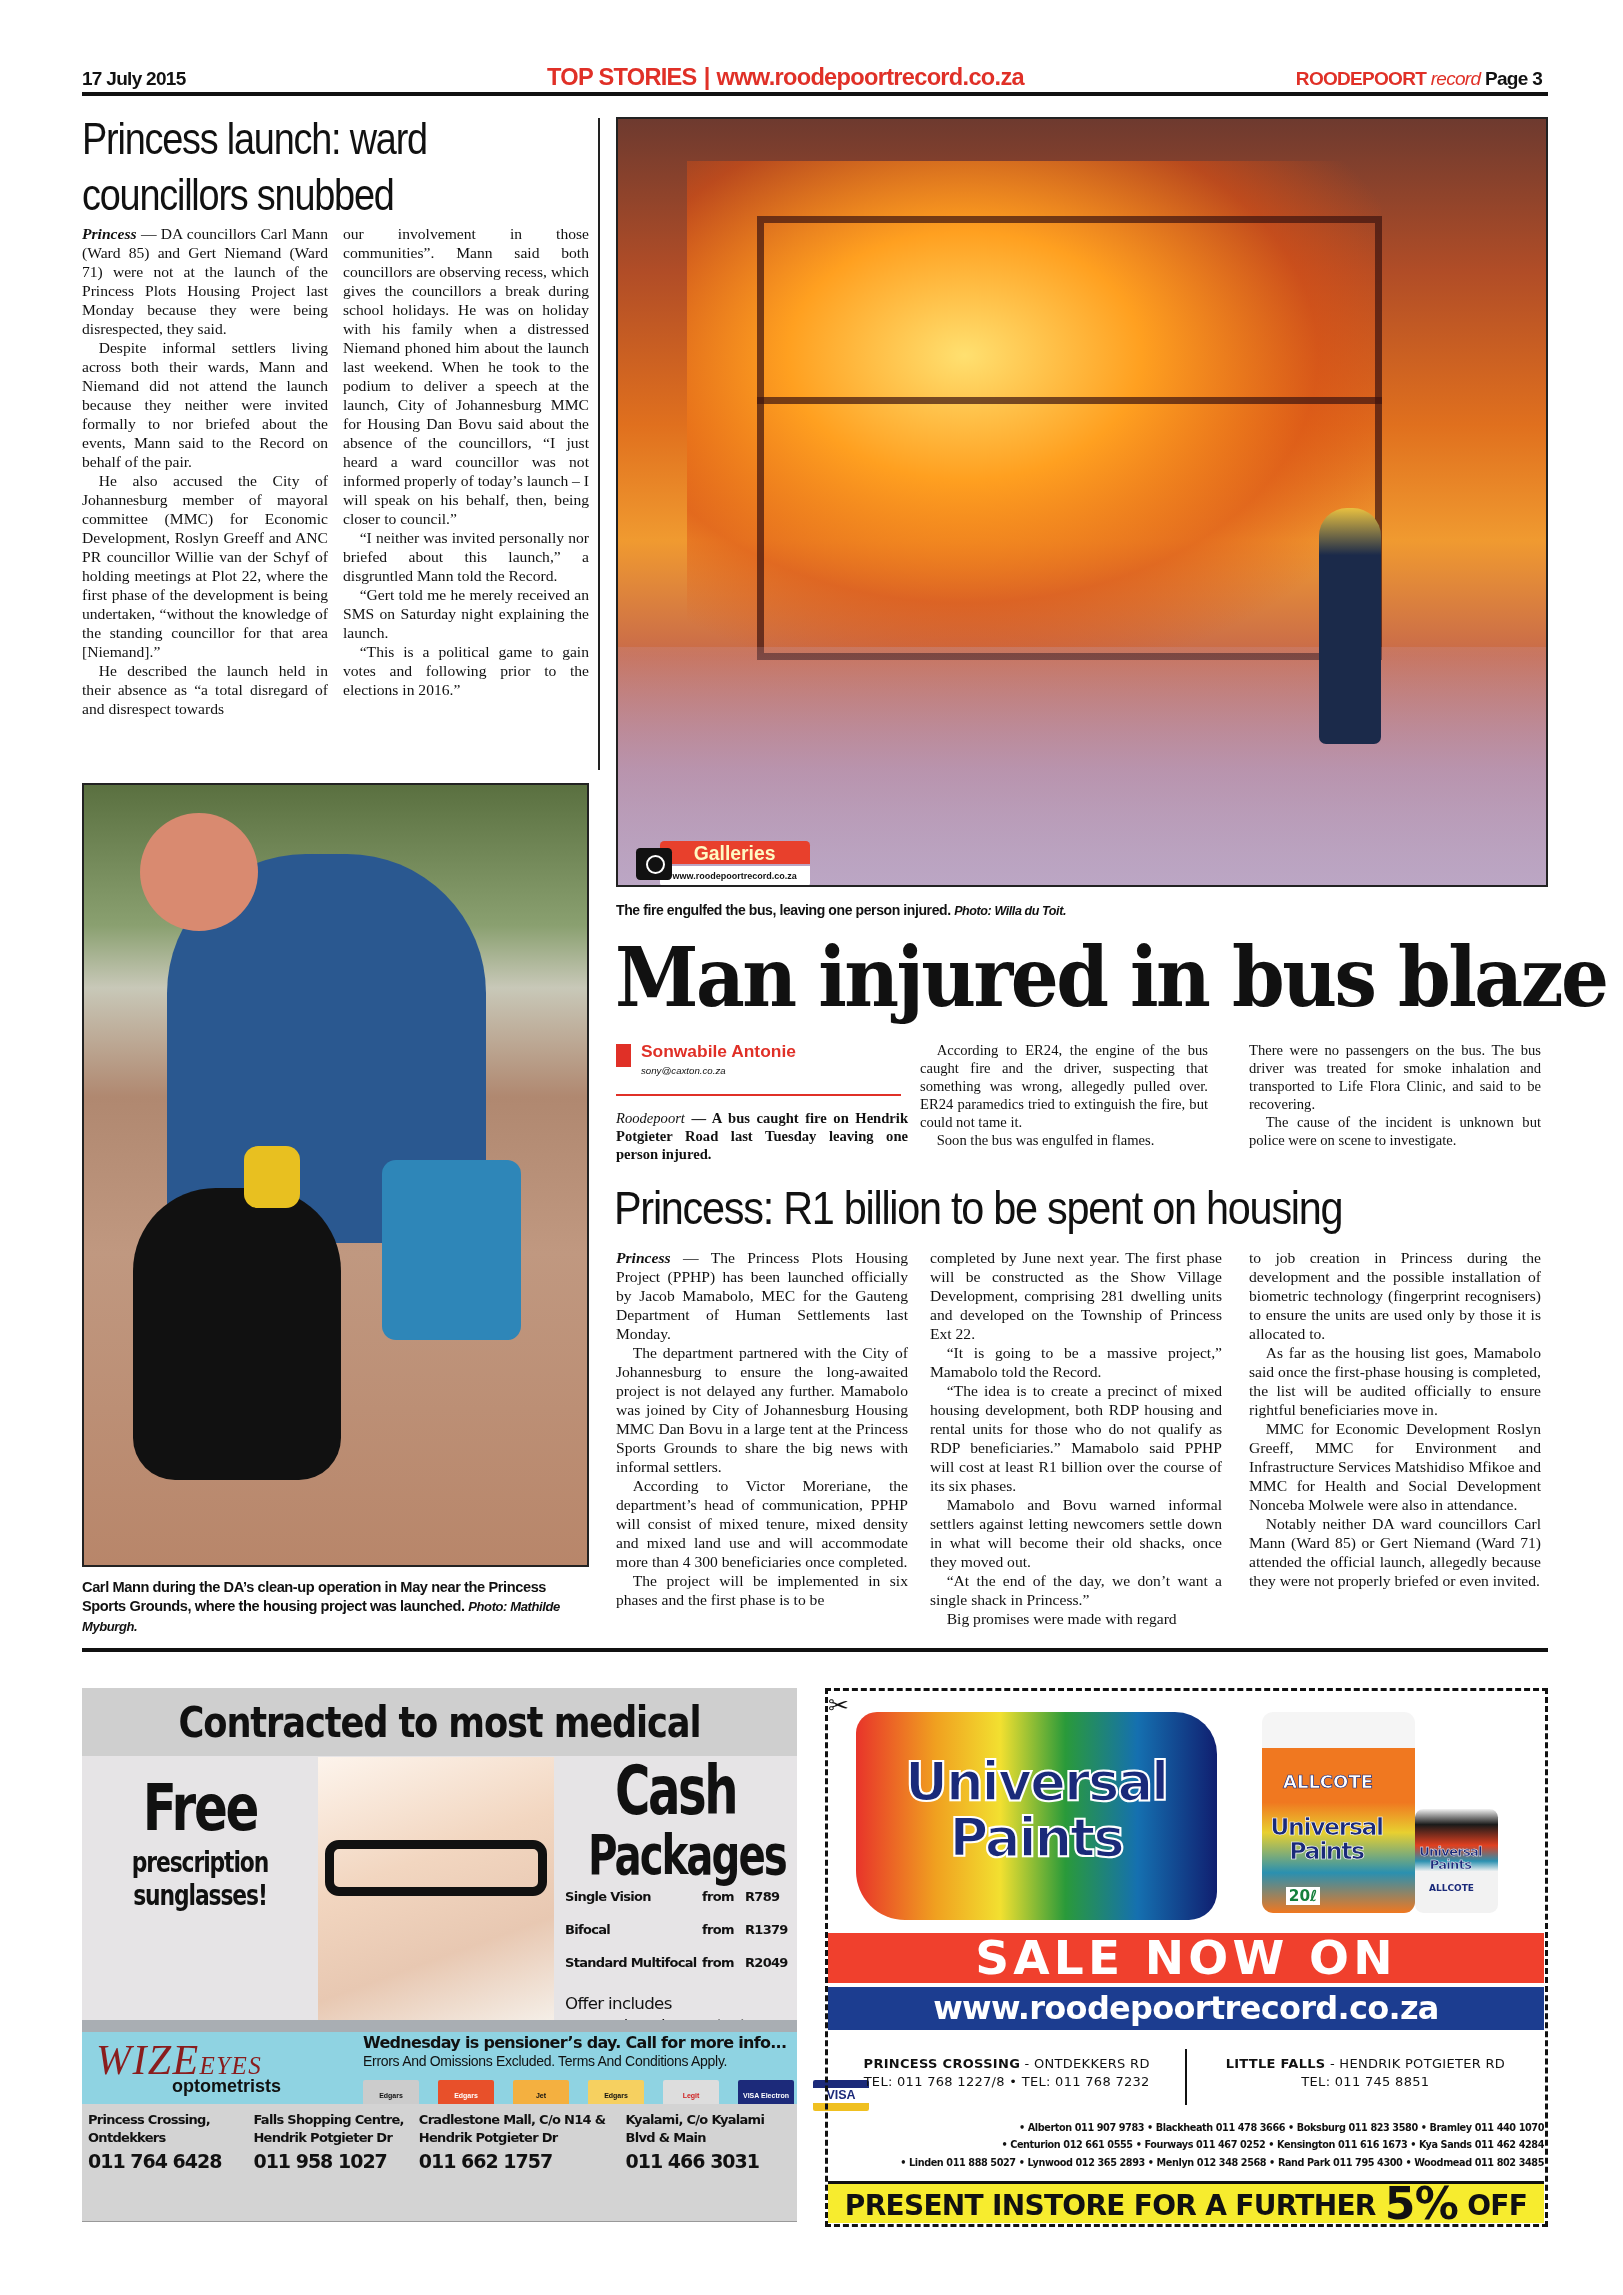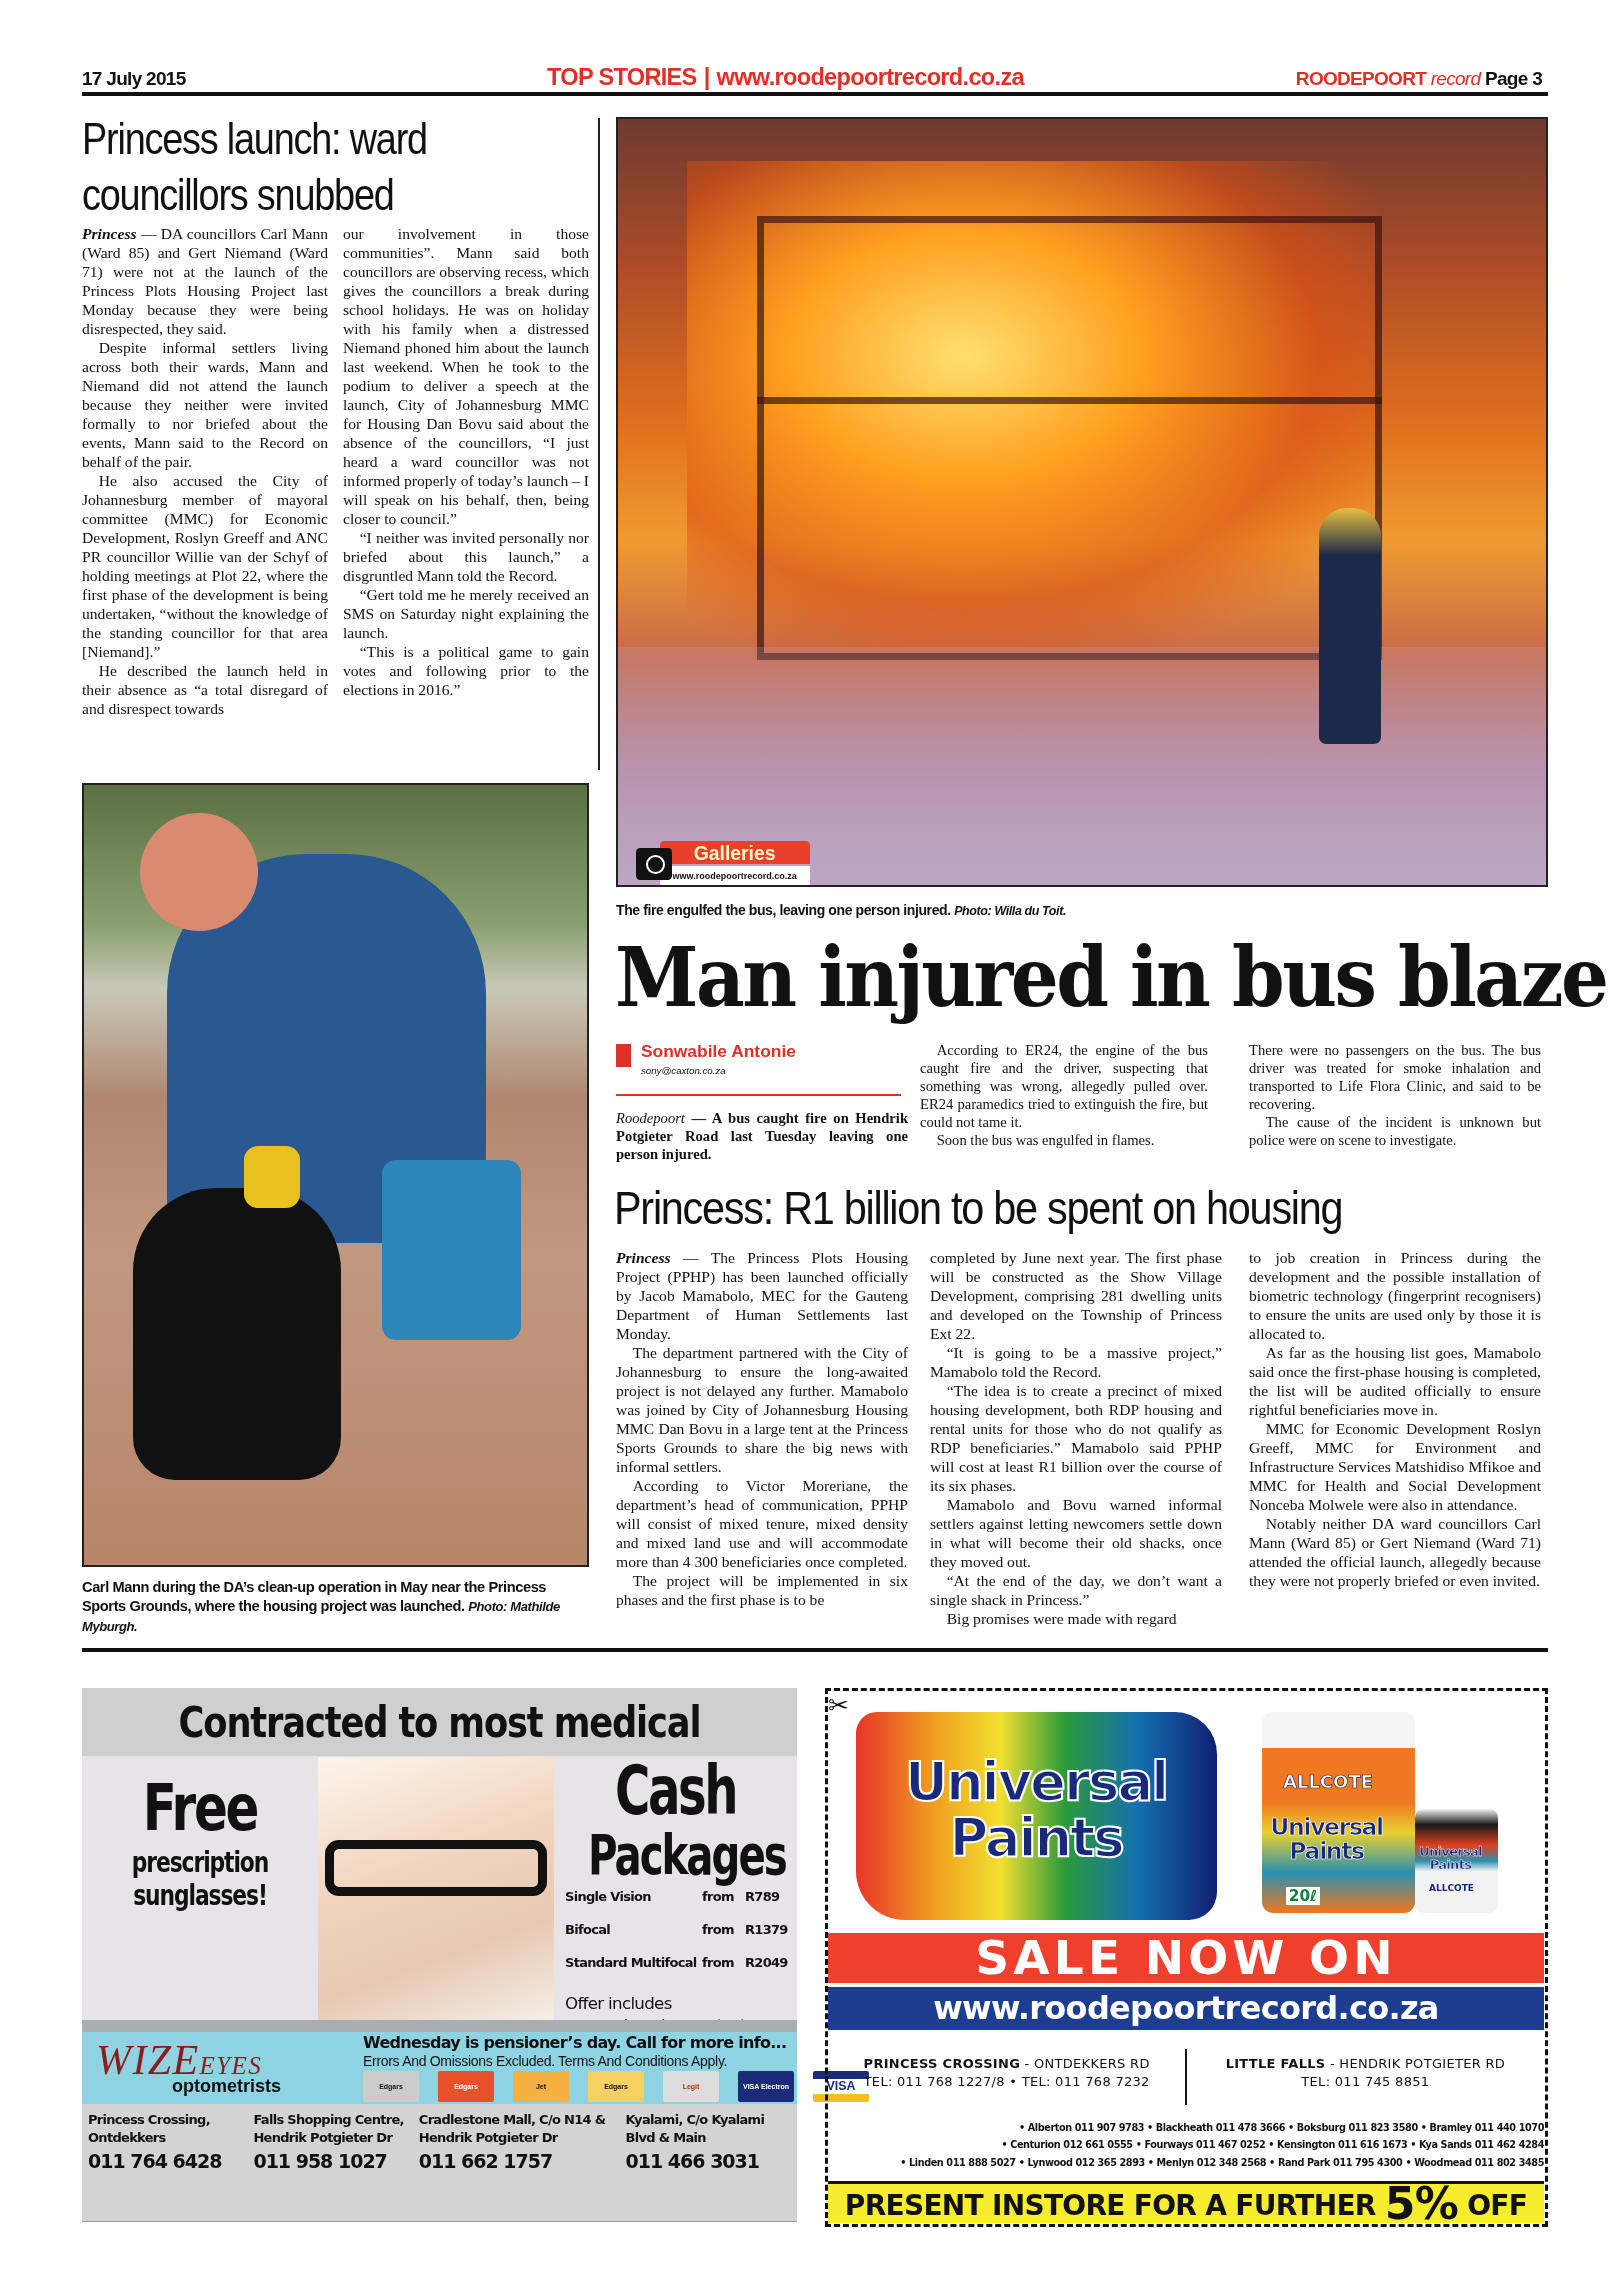--- a/index.html
+++ b/index.html
@@ -73,21 +73,21 @@
 .ad1 .prow span:first-child{width:137px}
 .ad1 .prow span:nth-child(2){width:43px}
 .ad1 .offer{position:absolute;left:483px;top:304px;width:229px;font:16.7px/22px "DejaVu Sans",sans-serif;letter-spacing:-0.7px}
 .ad1 .grey{position:absolute;left:0;top:332px;width:715px;height:12.5px;background:#a9aeb3}
 .ad1 .blue{position:absolute;left:0;top:344px;width:715px;height:72px;background:#8fd3e2}
 .ad1 .logo{position:absolute;left:14px;top:4.2px;width:194px;height:67px;font:italic 42px "Liberation Serif",serif;color:#8a1d1d;letter-spacing:1.4px}
 .ad1 .logo small{font-size:25px}
 .ad1 .logo .opt{position:absolute;left:76px;top:40px;font:bold 18px "Liberation Sans",sans-serif;font-style:normal;color:#111;letter-spacing:0}
 .ad1 .pens{position:absolute;left:281px;top:1.4px;font:bold 16px "DejaVu Sans",sans-serif;letter-spacing:-0.7px;white-space:nowrap}
 .ad1 .errs{position:absolute;left:281px;top:21px;font:14px "Liberation Sans",sans-serif;letter-spacing:-0.3px;white-space:nowrap}
-.ad1 .cards{position:absolute;left:281px;top:39px;display:flex;gap:19px}
+.ad1 .cards{position:absolute;left:281px;top:48px;display:flex;gap:19px}
 .ad1 .card{width:28px;height:30.5px;border-radius:2.1px;font:bold 7px "Liberation Sans",sans-serif;display:flex;align-items:center;justify-content:center;text-align:center}
 .ad1 .stores{position:absolute;left:0;top:416px;width:715px;height:117px;background:#d3d3d3;display:flex;padding:7px 6px}
 .ad1 .store{flex:1}
 .ad1 .store .addr{font:bold 13px/18px "DejaVu Sans",sans-serif;letter-spacing:-0.7px}
 .ad1 .store .tel{font:bold 19px/28px "DejaVu Sans",sans-serif;letter-spacing:-1px}
 
 .ad2{left:825px;top:1688px;width:723px;height:539px;border:3.5px dashed #111}
 .ad2 .scis{position:absolute;left:0px;top:0px;font:25px "DejaVu Sans",sans-serif}
 .ad2 .logo{position:absolute;left:28px;top:21px;width:361px;height:208px;background:linear-gradient(90deg,#e8342a 0%,#f0a020 22%,#f2e030 40%,#2a9a3a 58%,#1570b0 78%,#101f70 100%);border-radius:21px 42px 28px 49px}
 .ad2 .logo .t{position:absolute;left:49px;top:42px;font:bold 53px/56px "DejaVu Sans",sans-serif;color:#1a2a7a;text-align:center;-webkit-text-stroke:2.1px #fff;letter-spacing:-2.1px}

